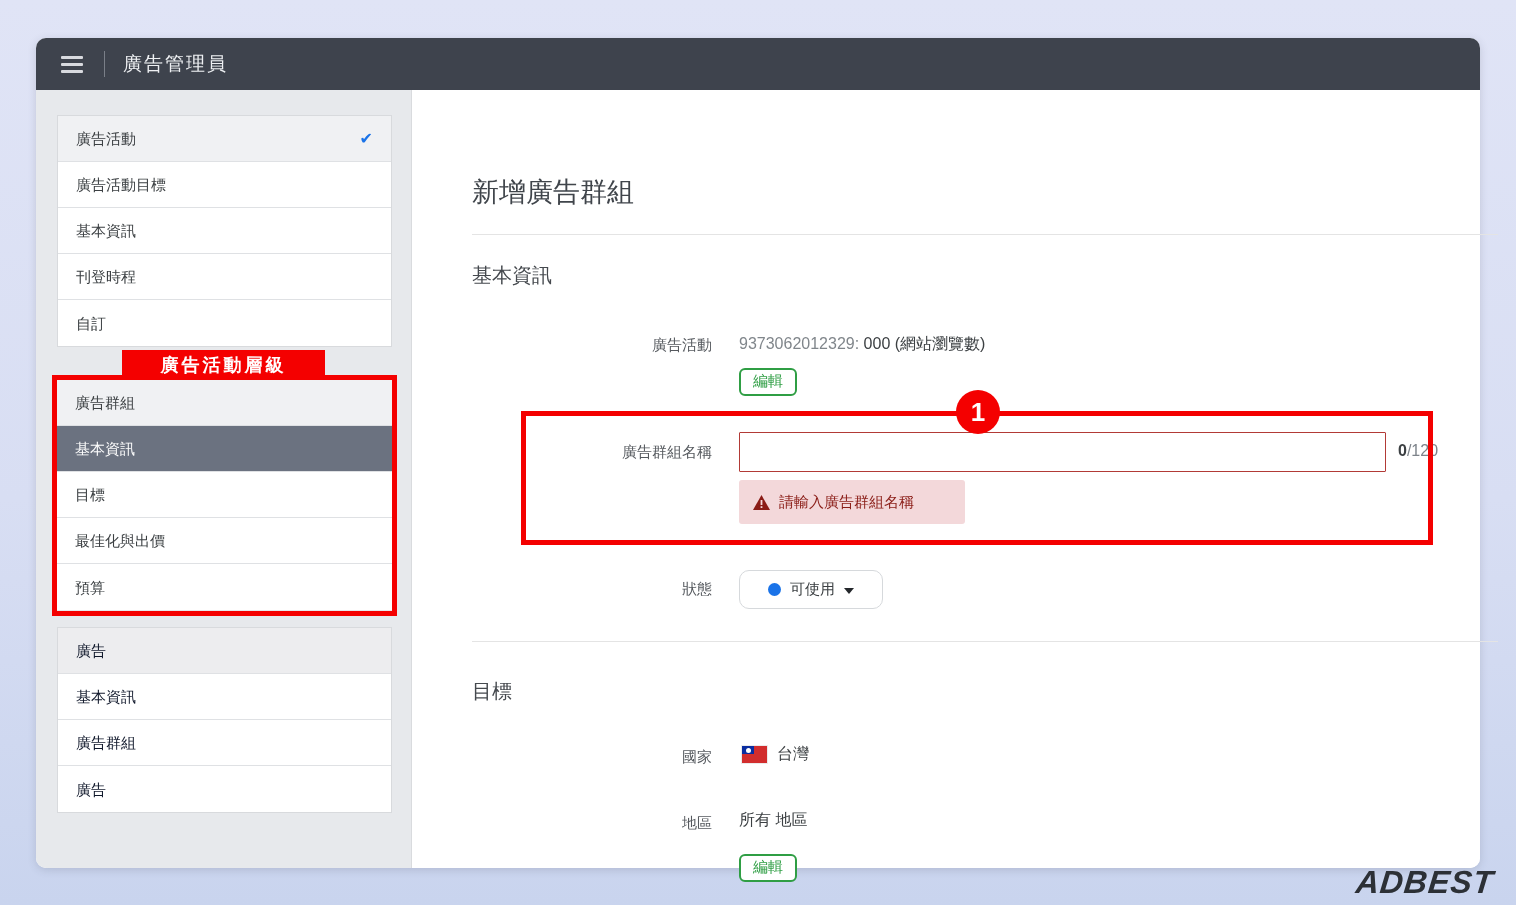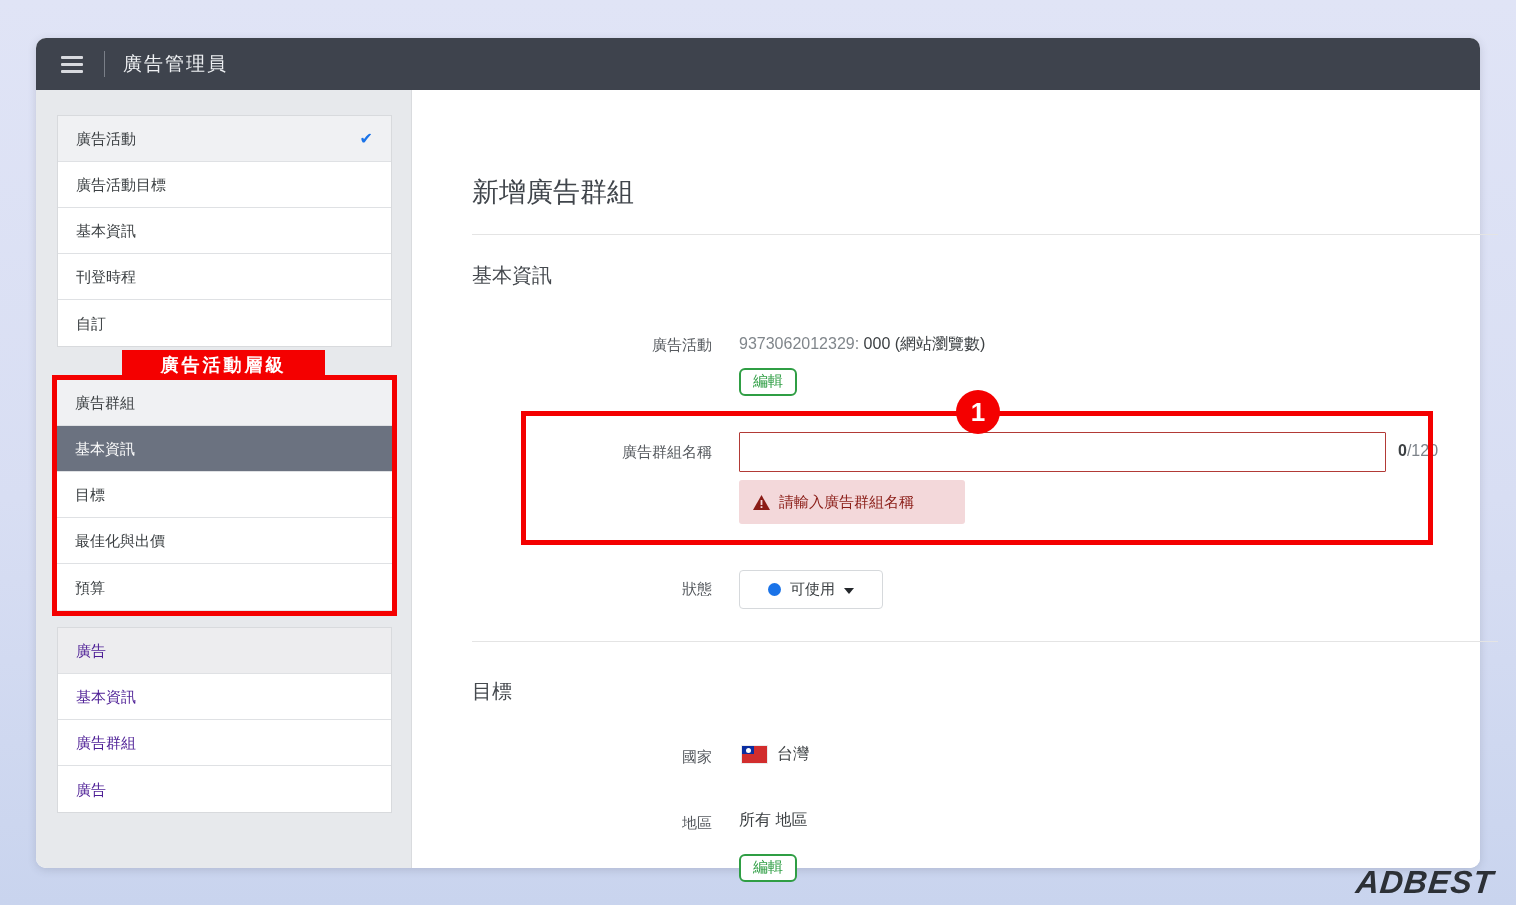--- a/index.html
+++ b/index.html
@@ -24,21 +24,21 @@
   .sidebar { position:absolute; left:0; top:52px; width:376px; height:778px;
              background:#e7e9ec; border-bottom-left-radius:10px; border-right:1px solid #d9dbde; }
   .nav-card { position:absolute; left:21px; width:335px; background:#fff;
               border:1px solid #d8dadd; }
   .nav-item { height:46px; line-height:45px; padding:0 18px; font-size:15px; color:#3c4043;
               border-bottom:1px solid #dfe1e4; background:#fff; display:flex; align-items:center;
               justify-content:space-between; cursor:pointer; }
   .nav-item:last-child { border-bottom:none; }
   .nav-item.hdr { background:#f0f1f3; }
   .nav-item.sel { background:#6b7280; color:#fdfdfd; }
-  .nav-item.mut { color:#4c1d95; }
+  .nav-item.mut { color:#0f172a; }
   .nav-item.mut.hdr { background:#ededef; }
   .check { color:#1a73e8; font-size:16px; font-weight:bold; }
 
   .card-campaign { top:25px; }
   .card-ad { top:537px; }
 
   .annot-label { position:absolute; left:86px; top:260px; width:203px; height:30px;
                  background:#f40000; color:#fff; font-size:18px; font-weight:bold;
                  display:flex; align-items:center; justify-content:center; letter-spacing:3px; z-index:6; }
   .redbox-side { position:absolute; left:16px; top:285px; width:345px; height:241px;
@@ -77,21 +77,21 @@
   .counter { position:absolute; left:985px; top:352px; font-size:16px; }
   .counter .cur { color:#3c4043; font-weight:bold; }
   .counter .max { color:#7d838a;text-align:right; }
 
   .error-box { position:absolute; left:326px; top:390px; width:226px; height:44px; background:#f3d8da;
                border-radius:3px; display:flex; align-items:center; padding:0 14px; gap:9px; }
   .error-text { color:#8a1c16; font-size:15px; white-space:nowrap; }
 
   .status-label { top:490px; }
   .status-dd { position:absolute; left:326px; top:480px; width:144px; height:39px; background:#fff;
-               border:1px solid #d6d9dc; border-radius:4px; display:flex; align-items:center;
+               border:1px solid #d6d9dc; border-radius:10px; display:flex; align-items:center;
                justify-content:center; gap:9px; cursor:pointer; }
   .dot { width:13px; height:13px; border-radius:50%; background:#1a73e8; }
   .status-dd .txt { font-size:15px; color:#3c4043; }
   .caret { width:0; height:0; border-left:5px solid transparent; border-right:5px solid transparent;
            border-top:6px solid #24272b; margin-top:2px; }
 
   .country-label { top:658px; } .region-label { top:724px; }
   .country-val { position:absolute; left:329px; top:654px; display:flex; align-items:center; gap:10px; }
   .flag { position:relative; width:25px; height:17px; background:#d22d2d; box-shadow:0 0 0 1px rgba(0,0,0,.08); }
   .flag .canton { position:absolute; left:0; top:0; width:12px; height:8px; background:#0a2da0; }

